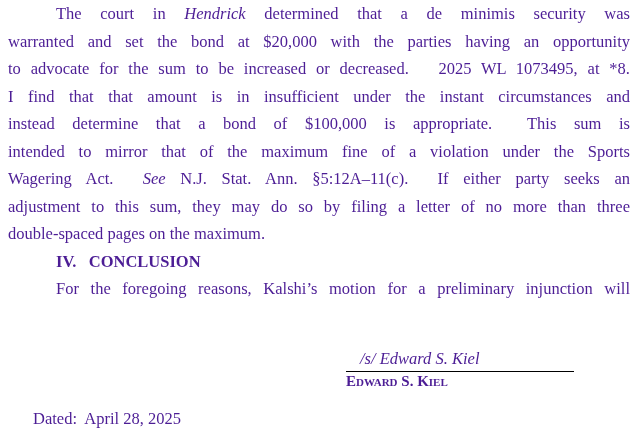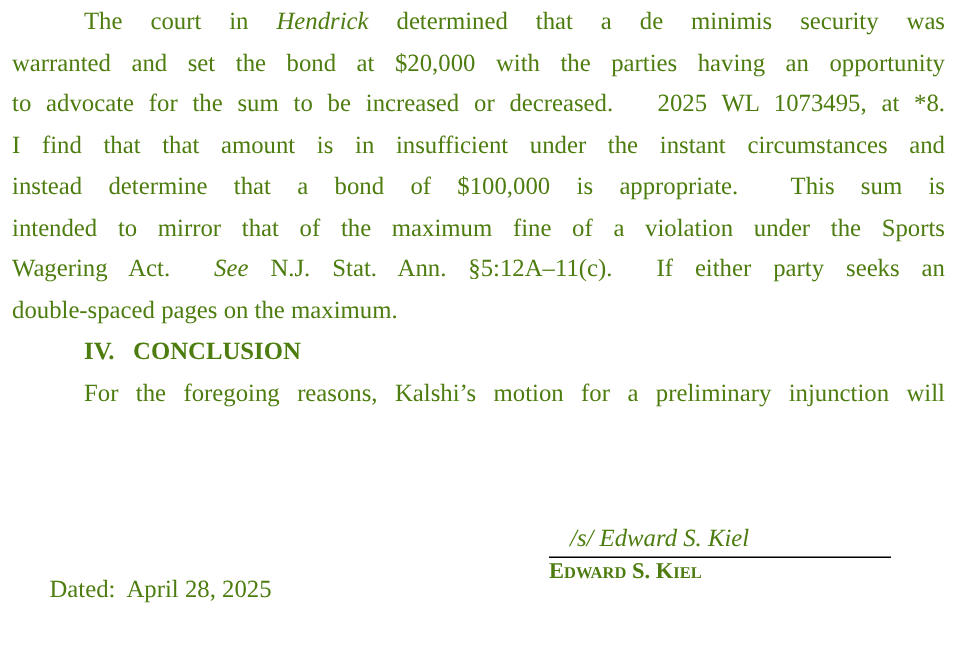--- a/index.html
+++ b/index.html
@@ -5,21 +5,21 @@
   html, body {
     margin: 0;
     padding: 0;
     background: #ffffff;
   }
   .page {
     position: relative;
     width: 640px;
     height: 431px;
     background: #ffffff;
-    color: #4d7c0f;
+    color: #4c1d95;
     font-family: "Liberation Serif", "DejaVu Serif", serif;
     overflow: hidden;
   }
   .opinion-body {
     position: absolute;
     left: 8px;
     top: 0px;
     width: 622px;
     font-size: 16.5px;
     line-height: 27.5px;
@@ -32,21 +32,21 @@
     text-align-last: justify;
     -moz-text-align-last: justify;
   }
   .line.ind {
     text-indent: 48px;
   }
   .line span.i { font-style: italic; }
   .line span.b { font-weight: bold; }
   .sig-block {
     position: absolute;
-    left: 366px;
+    left: 346px;
     top: 350px;
     width: 228px;
   }
   .sig-sign {
     font-style: italic;
     font-size: 16.5px;
     line-height: 18px;
     padding-left: 14px;
     padding-bottom: 3px;
     border-bottom: 1.5px solid #000000;
@@ -56,39 +56,40 @@
     font-variant: small-caps;
     font-weight: bold;
     font-size: 15px;
     line-height: 17px;
     white-space: nowrap;
   }
   .sig-name { margin-top: 1px; }
   .dated-line {
     position: absolute;
     left: 33px;
-    top: 384px;
+    top: 410px;
     font-size: 16.5px;
     line-height: 18px;
     white-space: nowrap;
   }
 </style>
 </head>
 <body>
 
 <div class="page">
 
   <div class="opinion-body">
       <div class="line just ind"><span>The court in </span><span class="i">Hendrick</span><span> determined that a de minimis security was</span></div>
       <div class="line just"><span>warranted and set the bond at $20,000 with the parties having an opportunity</span></div>
       <div class="line just"><span>to advocate for the sum to be increased or decreased.&nbsp;&nbsp; 2025 WL 1073495, at *8.</span></div>
       <div class="line just"><span>I find that that amount is in insufficient under the instant circumstances and</span></div>
       <div class="line just"><span>instead determine that a bond of $100,000 is appropriate.&nbsp; This sum is</span></div>
       <div class="line just"><span>intended to mirror that of the maximum fine of a violation under the Sports</span></div>
       <div class="line just"><span>Wagering Act.&nbsp; </span><span class="i">See</span><span> N.J. Stat. Ann. §5:12A–11(c).&nbsp; If either party seeks an</span></div>
+      <div class="line just"><span>adjustment to this sum, they may do so by filing a letter of no more than three</span></div>
       <div class="line"><span>double-spaced pages on the maximum.</span></div>
       <div class="line ind"><span class="b">IV.&nbsp;&nbsp;&nbsp;CONCLUSION</span></div>
       <div class="line just ind"><span>For the foregoing reasons, Kalshi’s motion for a preliminary injunction will</span></div>
     </div>
 
   <div class="sig-block">
     <div class="sig-sign">/s/ Edward S. Kiel</div>
     <div class="sig-name">Edward S. Kiel</div>
   </div>
 

